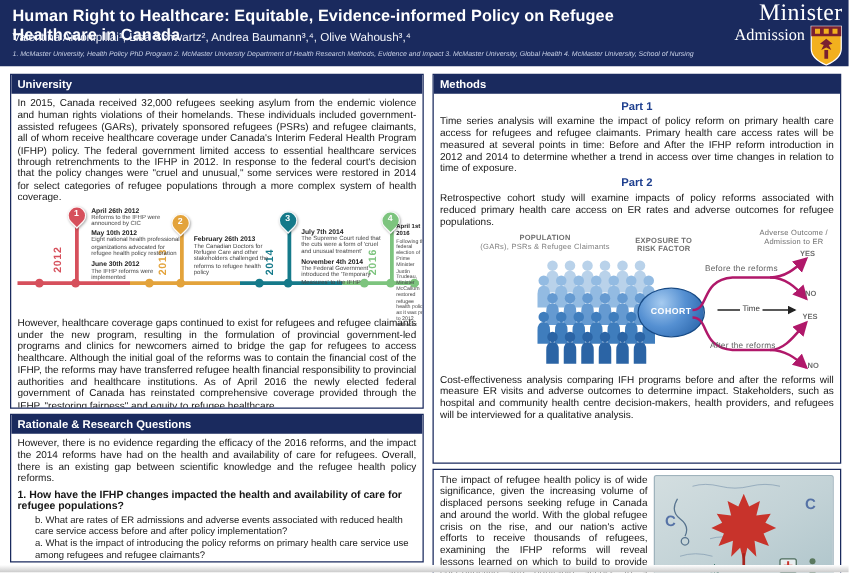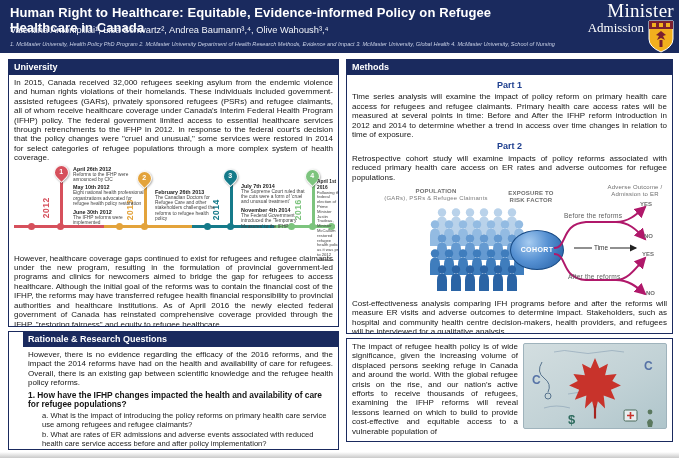--- a/index.html
+++ b/index.html
@@ -149,35 +149,35 @@
         <div class="tl-entry" style="left:303px;top:14px;width:26px;">
           <div class="tl-date" style="font-size:4.8px;">April 1st 2016</div>
           <div class="tl-text" style="font-size:4.2px;line-height:4.8px;">Following the federal election of Prime Minister Justin Trudeau, Minister McCallum restored refugee health policy as it was prior to 2012 setbacks</div>
         </div>
       </div>
 
       <div>However, healthcare coverage gaps continued to exist for refugees and refugee claimants under the new program, resulting in the formulation of provincial government-led programs and clinics for newcomers aimed to bridge the gap for refugees to access healthcare. Although the initial goal of the reforms was to contain the financial cost of the IFHP, the reforms may have transferred refugee health financial responsibility to provincial authorities and healthcare institutions. As of April 2016 the newly elected federal government of Canada has reinstated comprehensive coverage provided through the IFHP, "restoring fairness" and equity to refugee healthcare.</div>
     </div>
   </div>
 
-  <div class="section" style="height:119px;padding-left:14px;">
+  <div class="section" style="height:119px;">
     <div class="sec-bar">Rationale &amp; Research Questions</div>
     <div class="sec-body">
       <div>However, there is no evidence regarding the efficacy of the 2016 reforms, and the impact the 2014 reforms have had on the health and availability of care for refugees. Overall, there is an existing gap between scientific knowledge and the refugee health policy reforms.</div>
       <div class="q-main">1. How have the IFHP changes impacted the health and availability of care for refugee populations?</div>
+      <div class="q-sub">b. What are rates of ER admissions and adverse events associated with reduced health care service access before and after policy implementation?</div>
       <div class="q-sub">a. What is the impact of introducing the policy reforms on primary health care service use among refugees and refugee claimants?</div>
-      <div class="q-sub">b. What are rates of ER admissions and adverse events associated with reduced health care service access before and after policy implementation?</div>
 
     </div>
   </div>
 </div>
 
 <div class="col-right">
 
-  <div class="section" style="height:275px;">
+  <div class="section" style="height:312px;">
     <div class="sec-bar">Methods</div>
     <div class="sec-body">
       <div class="part-label">Part 1</div>
       <div>Time series analysis will examine the impact of policy reform on primary health care access for refugees and refugee claimants. Primary health care access rates will be measured at several points in time: Before and After the IFHP reform introduction in 2012 and 2014 to determine whether a trend in access over time changes in relation to time of exposure.</div>
       <div class="part-label">Part 2</div>
       <div>Retrospective cohort study will examine impacts of policy reforms associated with reduced primary health care access on ER rates and adverse outcomes for refugee populations.</div>
 
       <div class="cohort-diagram">
         <div class="dg-label" style="left:26px;top:4px;width:116px;">
           <span>POPULATION</span><br>

